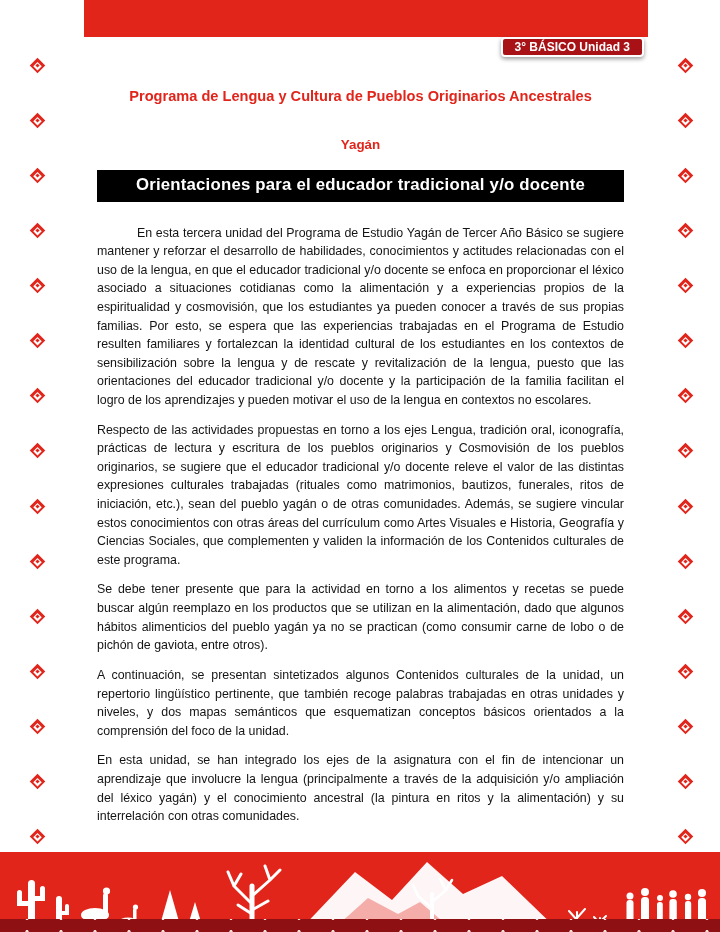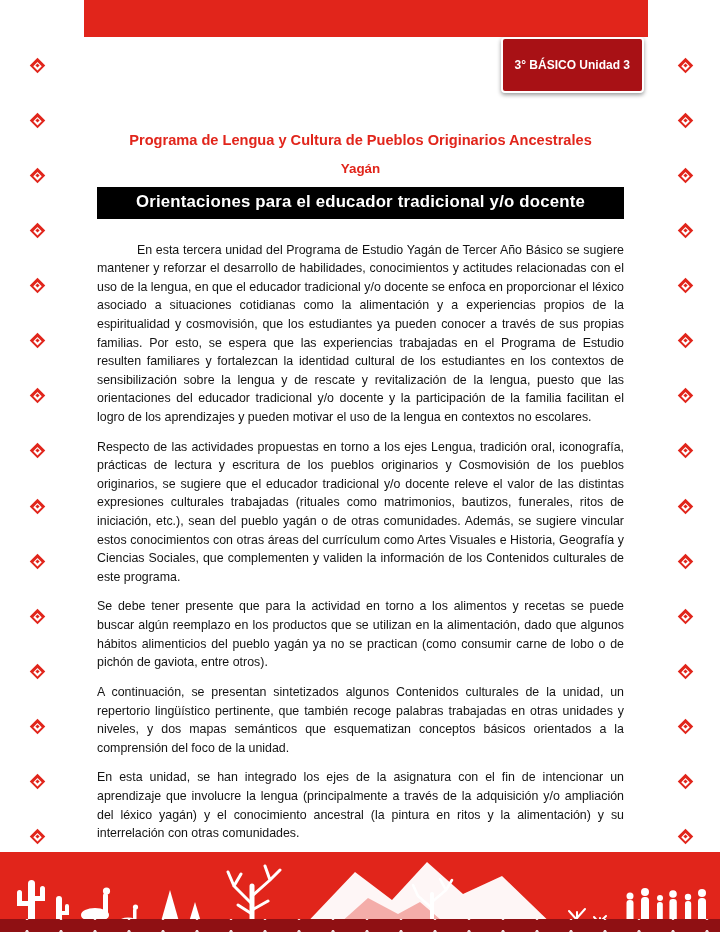--- a/index.html
+++ b/index.html
@@ -17,51 +17,51 @@
     position:relative;overflow:hidden;
   }
   .page{position:relative;width:720px;height:932px;background:#fff;overflow:hidden;}
 
   .top-band{position:absolute;left:84px;top:0;width:564px;height:37px;background:var(--red);}
 
   .badge{
     position:absolute;top:37px;right:76px;
     background:var(--badge-red);color:#fff;
     font-weight:bold;font-size:12px;line-height:1;
-    padding:20px 12px;border:2px solid #fff;border-radius:4px;
+    padding:2px 12px;border:2px solid #fff;border-radius:4px;
     box-shadow:0 2px 4px rgba(0,0,0,.4);
     white-space:nowrap;
   }
 
   .diamond-col{
     position:absolute;top:60px;height:782px;width:16px;
     display:flex;flex-direction:column;justify-content:space-between;align-items:center;
   }
   .diamond-col.left{left:29px;}
   .diamond-col.right{right:27px;}
   .diamond{
     width:11px;height:11px;background:var(--red);
     transform:rotate(45deg);position:relative;display:block;
   }
   .diamond::before{content:"";position:absolute;inset:2.5px;background:#fff;}
   .diamond::after{content:"";position:absolute;inset:4.2px;background:var(--red);}
 
   .content{position:absolute;left:97px;top:88px;width:527px;}
   .program-title{
     color:var(--red);font-weight:bold;font-size:14.6px;
-    text-align:center;line-height:1.2;margin-top:44px;
+    text-align:center;line-height:1.2;
   }
   .subtitle{
     color:var(--red);font-weight:bold;font-size:13.4px;
-    text-align:center;margin-top:11px;
+    text-align:center;margin-top:31px;
   }
   .banner{
     background:var(--banner-black);color:#fff;font-weight:bold;
     font-size:16.8px;text-align:center;
-    padding:5px 4px 7px;margin-top:11px;letter-spacing:.2px;
+    padding:5px 4px 7px;margin-top:18px;letter-spacing:.2px;
   }
   .body-text{margin-top:22px;}
   .body-text p{
     font-size:12.4px;line-height:1.5;text-align:justify;
     color:#141414;margin-top:11px;
   }
   .body-text p:first-child{margin-top:0;}
   p.indent-first{text-indent:40px;}
 
   .footer{position:absolute;left:0;bottom:0;width:720px;height:80px;background:var(--red);}

